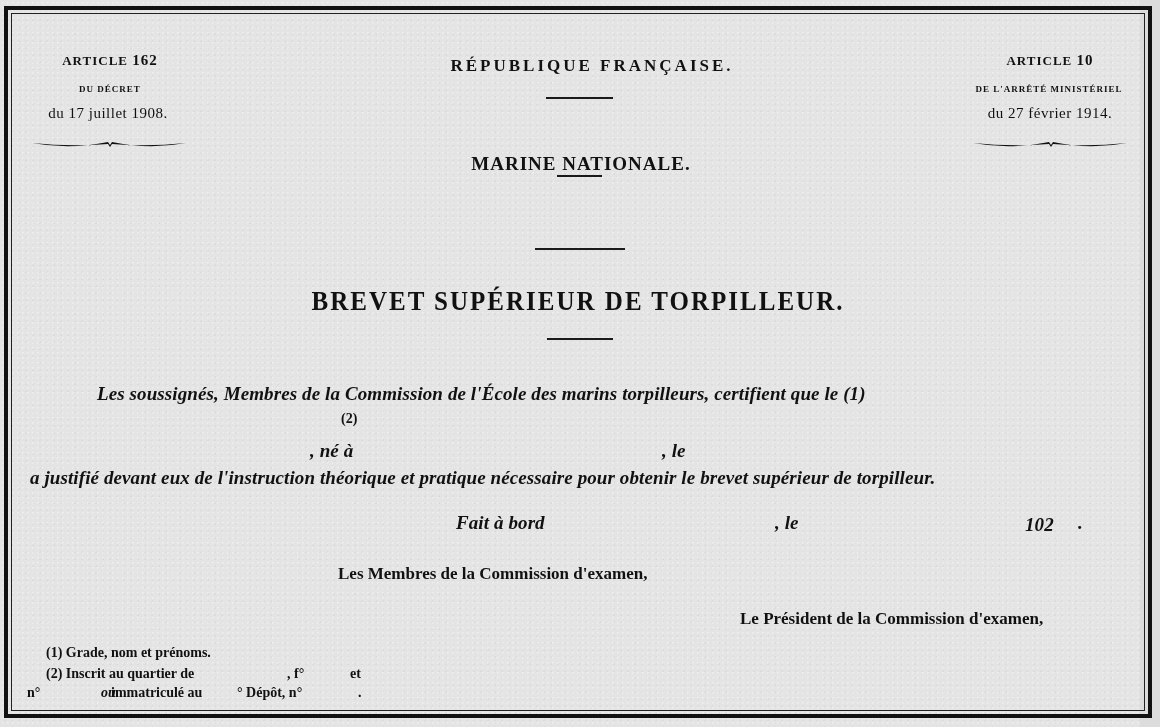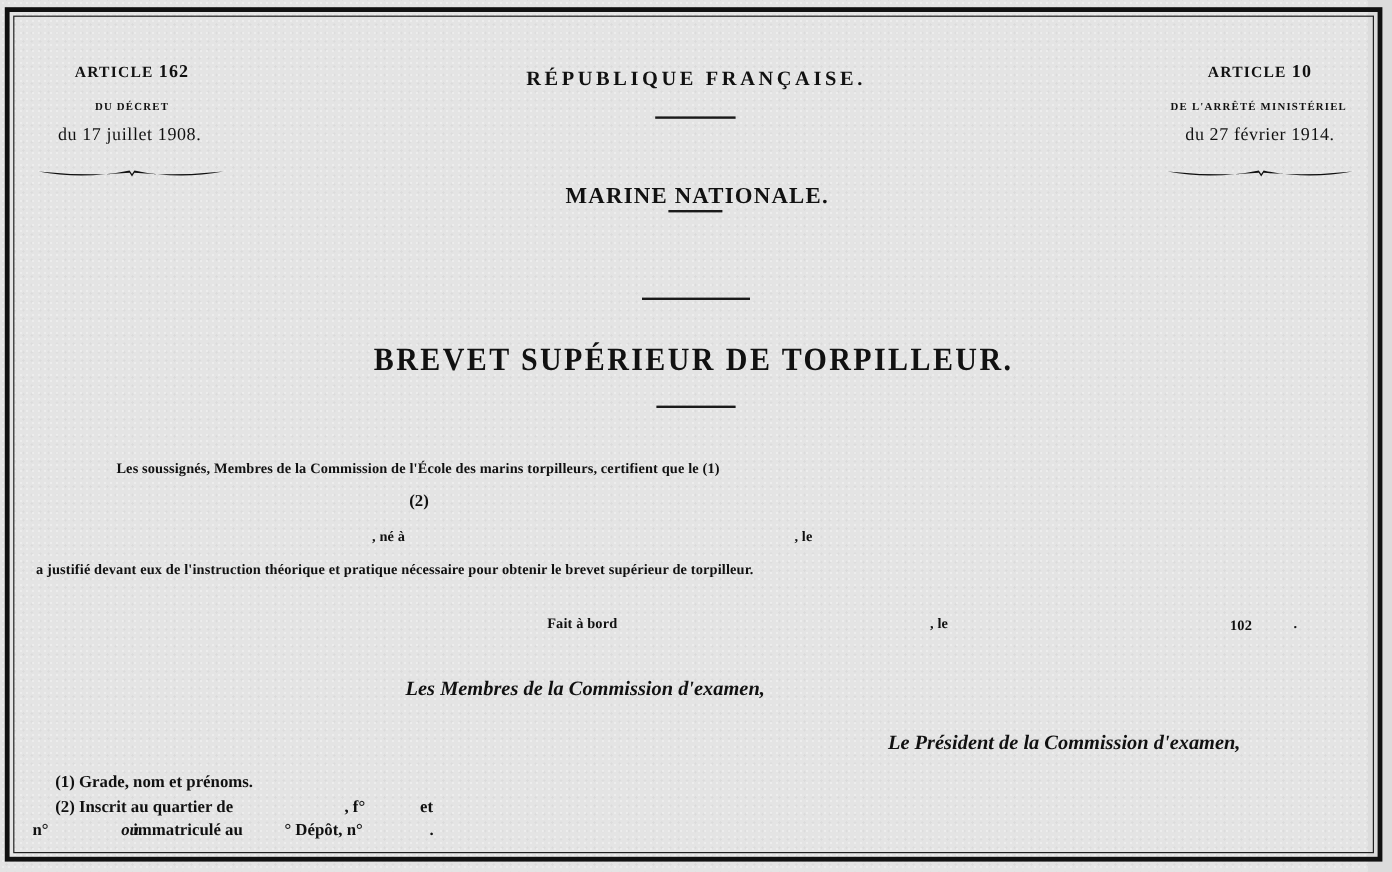--- a/index.html
+++ b/index.html
@@ -59,20 +59,21 @@
     font-size: 15px;
     letter-spacing: 0.5px;
   }
   .swash svg { display: block; }
 
   
   .hdr-rep {
     font-size: 17px;
     font-weight: bold;
     letter-spacing: 3px;
+    margin-left: 12px;
   }
   .hdr-marine {
     font-size: 19px;
     font-weight: bold;
     letter-spacing: 1px;
   }
   .hdr-equip {
     font-size: 18px;
     font-weight: bold;
     letter-spacing: 1px;
@@ -84,28 +85,28 @@
     transform: translateX(-50%) scaleY(1.08);
   }
   .rule {
     position: absolute;
     height: 2px;
     background: #1a1a1a;
   }
 
   
   .body-text {
-    font-size: 12px;
+    font-size: 19px;
     font-weight: bold;
     letter-spacing: 0.1px;
+    font-style: italic;
   }
   .note-num { font-size: 14px; font-weight: bold; }
   .sig {
     font-size: 17px;
-    font-style: italic;
     font-weight: bold;
   }
   .foot {
     font-size: 14px;
     font-weight: bold;
   }
   .foot i { font-style: italic; }
 </style>
 </head>
 <body>

